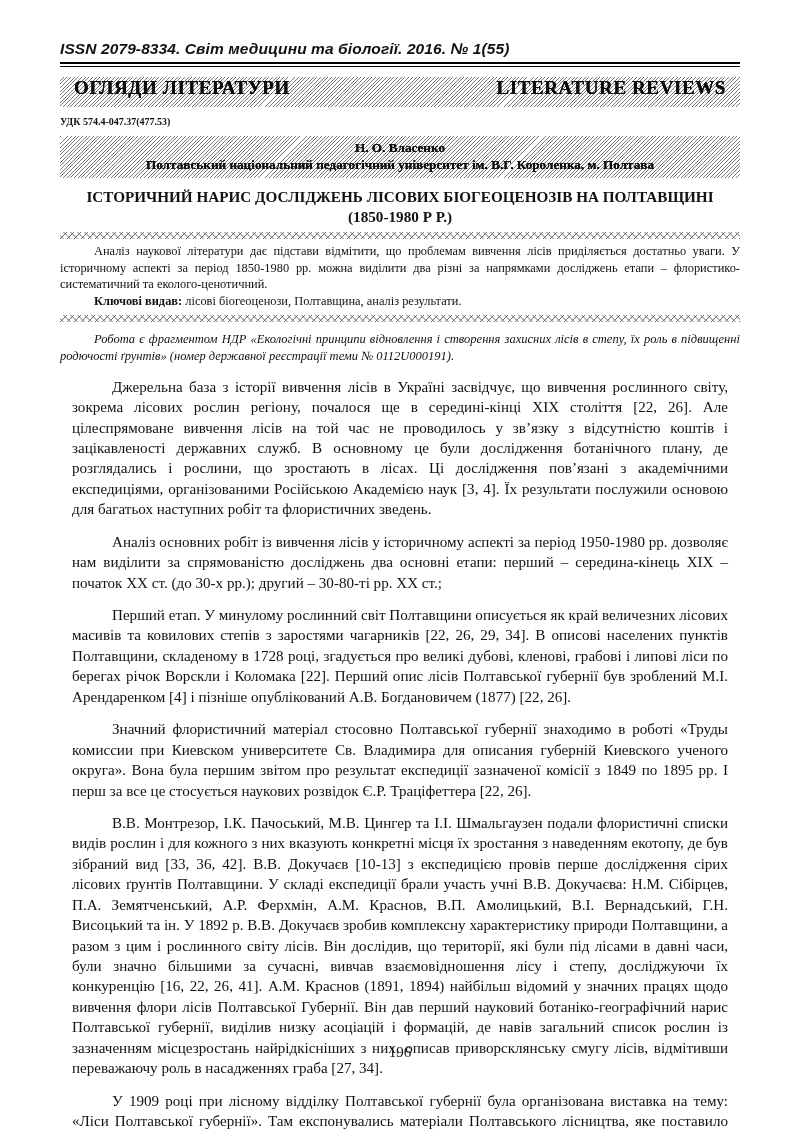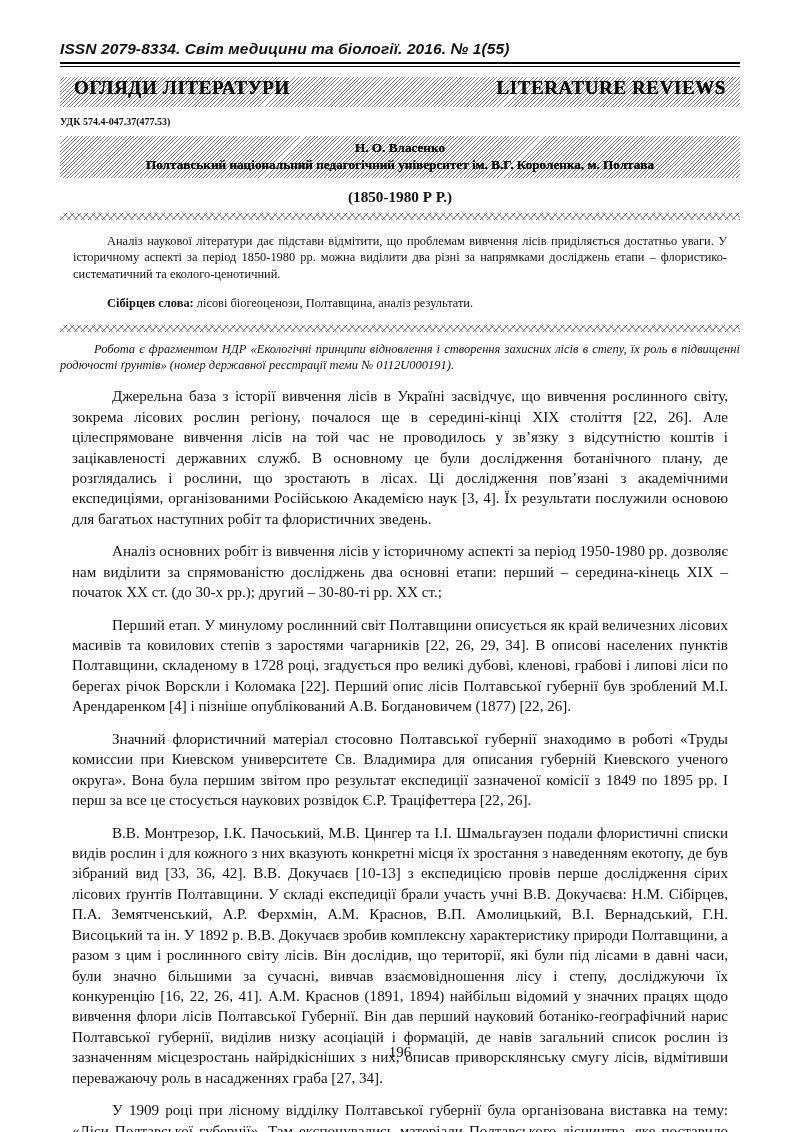--- a/index.html
+++ b/index.html
@@ -116,21 +116,21 @@
     background-position: 0 0, 3.5px 0;
   }
 
   
   .abstract {
     font-size: 12.4px;
     line-height: 1.33;
     text-align: justify;
   }
   .abstract p {
-    margin: 13px;
+    margin: 0;
     text-indent: 34px;
   }
   .abstract .kw-label {
     font-weight: bold;
   }
 
   
   .funding {
     font-style: italic;
     font-size: 12.5px;
@@ -176,28 +176,29 @@
   </div>
 
   <div class="udk">УДК 574.4-047.37(477.53)</div>
 
   <div class="author-banner hatch">
     <div>Н. О. Власенко</div>
     <div>Полтавський національний педагогічний університет ім. В.Г. Короленка, м. Полтава</div>
   </div>
 
   <div class="article-title">
+    <span>ІСТОРИЧНИЙ НАРИС ДОСЛІДЖЕНЬ ЛІСОВИХ БІОГЕОЦЕНОЗІВ НА ПОЛТАВЩИНІ</span>
     <span class="subtitle">(1850-1980 Р Р.)</span>
   </div>
 
   <div class="zigzag"></div>
 
   <div class="abstract">
     <p>Аналіз наукової літератури дає підстави відмітити, що проблемам вивчення лісів приділяється достатньо уваги. У історичному аспекті за період 1850-1980 рр. можна виділити два різні за напрямками досліджень етапи – флористико-систематичний та еколого-ценотичний.</p>
-    <p><span class="kw-label">Сібірцев слова:</span><span> лісові біогеоценози, Полтавщина, аналіз результати.</span></p>
+    <p><span class="kw-label">Ключові видав:</span><span> лісові біогеоценози, Полтавщина, аналіз результати.</span></p>
   </div>
 
   <div class="zigzag"></div>
 
   <div class="funding">Робота є фрагментом НДР «Екологічні принципи відновлення і створення захисних лісів в степу, їх роль в підвищенні родючості ґрунтів» (номер державної реєстрації теми № 0112U000191).</div>
 
   <div class="body-text">
     <p>Джерельна база з історії вивчення лісів в Україні засвідчує, що вивчення рослинного світу, зокрема лісових рослин регіону, почалося ще в середині-кінці XIX століття [22, 26]. Але цілеспрямоване вивчення лісів на той час не проводилось у зв’язку з відсутністю коштів і зацікавленості державних служб. В основному це були дослідження ботанічного плану, де розглядались і рослини, що зростають в лісах. Ці дослідження пов’язані з академічними експедиціями, організованими Російською Академією наук [3, 4]. Їх результати послужили основою для багатьох наступних робіт та флористичних зведень.</p>
     <p>Аналіз основних робіт із вивчення лісів у історичному аспекті за період 1950-1980 рр. дозволяє нам виділити за спрямованістю досліджень два основні етапи: перший – середина-кінець XIX – початок XX ст. (до 30-х рр.); другий – 30-80-ті рр. XX ст.;</p>
     <p>Перший етап. У минулому рослинний світ Полтавщини описується як край величезних лісових масивів та ковилових степів з заростями чагарників [22, 26, 29, 34]. В описові населених пунктів Полтавщини, складеному в 1728 році, згадується про великі дубові, кленові, грабові і липові ліси по берегах річок Ворскли і Коломака [22]. Перший опис лісів Полтавської губернії був зроблений М.І. Арендаренком [4] і пізніше опублікований А.В. Богдановичем (1877) [22, 26].</p>

